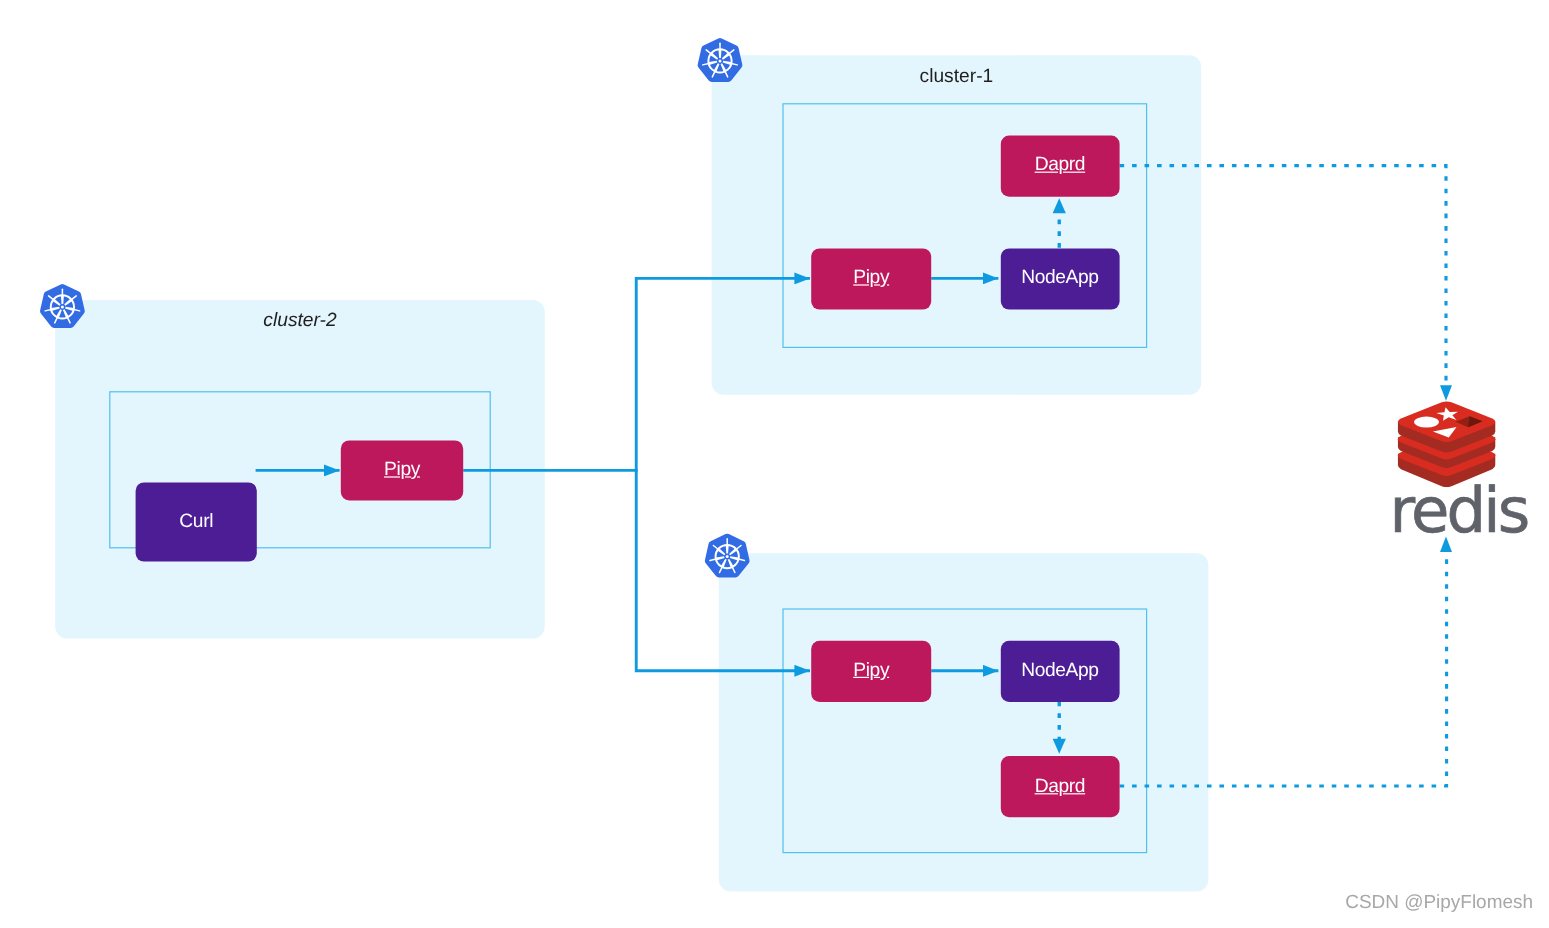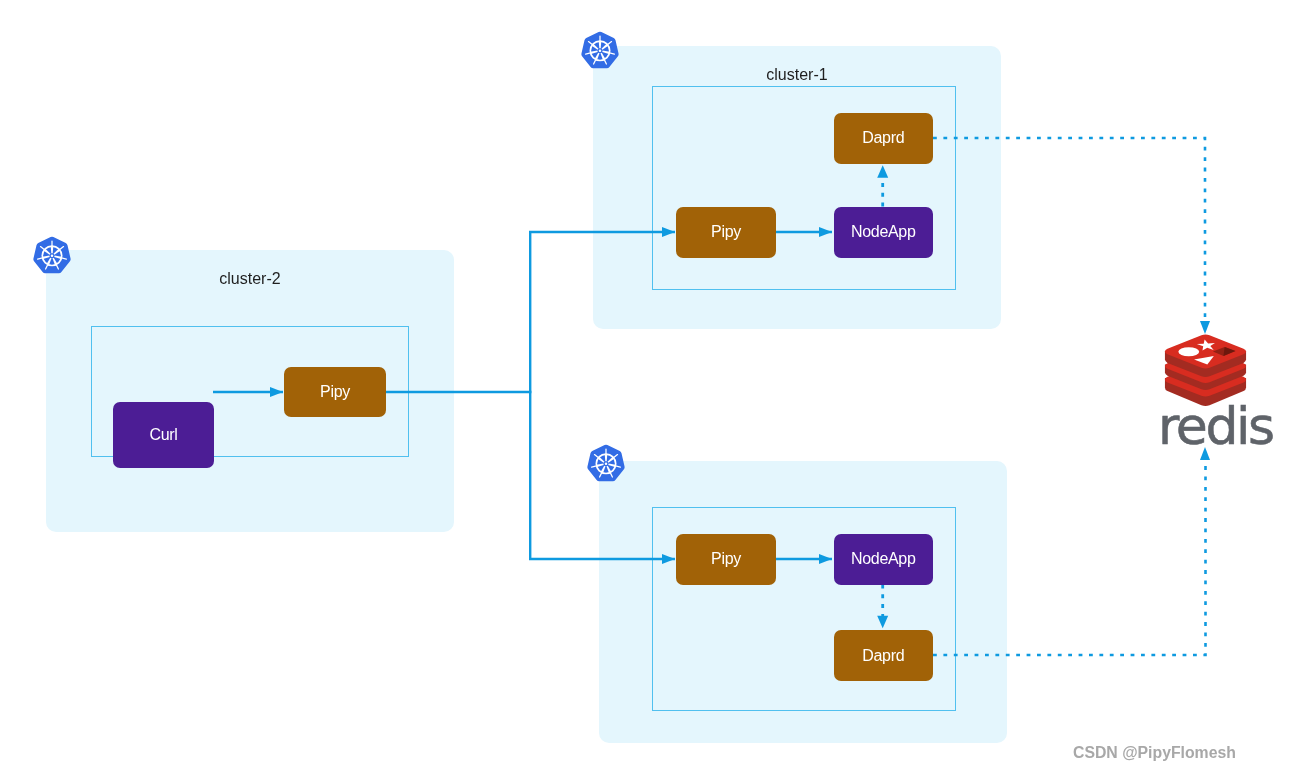--- a/index.html
+++ b/index.html
@@ -17,40 +17,39 @@
     background:#e4f6fd;
     border-radius:10px;
   }
   .cluster-label {
     position:absolute;
     width:100%;
     text-align:center;
     font-size:16px;
     color:#1f1f1f;
     font-family:"Liberation Sans", sans-serif;
-    margin-top:11px;
   }
   .inner-box {
     position:absolute;
     border:1.3px solid #50c0ef;
     box-sizing:border-box;
     background:transparent;
   }
   .node {
     position:absolute;
     border-radius:7px;
     display:flex;
     align-items:center;
     justify-content:center;
     color:#ffffff;
     font-size:16px;
     font-family:"Liberation Sans", sans-serif;
     letter-spacing:-0.3px;
   }
-  .node.blue { background:#a16207; }
+  .node.blue { background:#be185d;text-decoration:underline; }
   .node.orange { background:#4c1d95; }
   .k8s { position:absolute; }
   .watermark {
     position:absolute;
     color:#a8a8a8;
     font-size:15.8px;
     font-family:"Liberation Sans", sans-serif;
   }
   svg.overlay { position:absolute; left:0; top:0; width:1291px; height:773px; pointer-events:none; z-index:5; }
   .cluster { z-index:1; }
@@ -71,21 +70,21 @@
 </style>
 </head>
 <body>
 
 <div id="canvas">
 
   <div class="cluster" style="left:593px; top:46px; width:408px; height:283px;">
     <div class="cluster-label" style="top:9px;">cluster-1</div>
     <div class="inner-box" style="left:59px; top:40px; width:304px; height:204px;"></div>
   </div>
-  <div class="cluster" style="left:46px; top:250px; width:408px; height:282px;">
+  <div class="cluster" style="left:46px; top:250px; width:408px; height:282px;font-style:italic;">
     <div class="cluster-label" style="top:9px;">cluster-2</div>
     <div class="inner-box" style="left:45px; top:76px; width:318px; height:131px;"></div>
   </div>
   <div class="cluster" style="left:599px; top:461px; width:408px; height:282px;">
     <div class="inner-box" style="left:53px; top:46px; width:304px; height:204px;"></div>
   </div>
 
   <svg class="overlay" viewBox="0 0 1291 773">
     <defs>
       <marker id="arr" markerWidth="13" markerHeight="10" refX="13" refY="5" orient="auto" markerUnits="userSpaceOnUse">
@@ -196,14 +195,14 @@
       <path fill="#d82c20" d="M146 5 Q162 -1 178 5 L312 58 Q322 63 322 69 Q322 75 312 80 L178 133 Q162 139 146 133 L12 80 Q2 75 2 69 Q2 63 12 58 Z"></path>
       <ellipse cx="96" cy="70" rx="41" ry="18" fill="#ffffff"></ellipse>
       <path fill="#ffffff" d="M158.5,21.5 L172.3,37.0 L199.3,35.8 L181.0,47.1 L194.1,62.8 L169.0,54.3 L150.1,65.2 L152.8,48.6 L128.0,39.7 L154.9,38.0 Z"></path>
       <path fill="#ffffff" d="M116.8 100.8 L194.8 86.4 L169.2 120.4 Z"></path>
       <path fill="#922114" d="M191.2 69 L237.6 50.8 L280 67.5 L233 86.8 Z"></path>
       <path fill="#6d180d" d="M237.6 50.8 L280 67.5 L233 86.8 Z"></path>
     </g>
   </svg>
   <div class="redis-word" style="left:1158px; top:400px;">redis</div>
 
-  <div class="watermark" style="left:1073px; top:744px;font-weight:bold;">CSDN @PipyFlomesh</div>
+  <div class="watermark" style="left:1121px; top:744px;">CSDN @PipyFlomesh</div>
 </div>
 
 </body></html>

